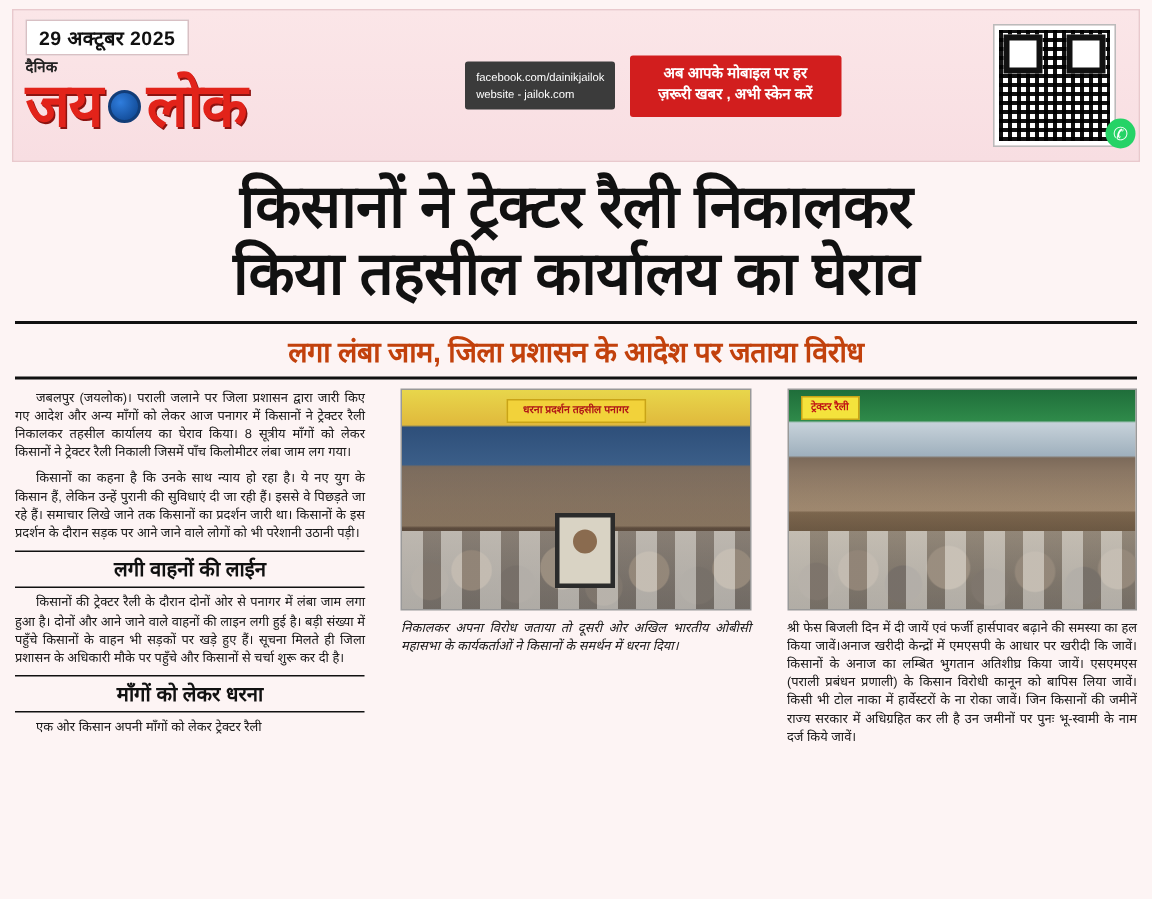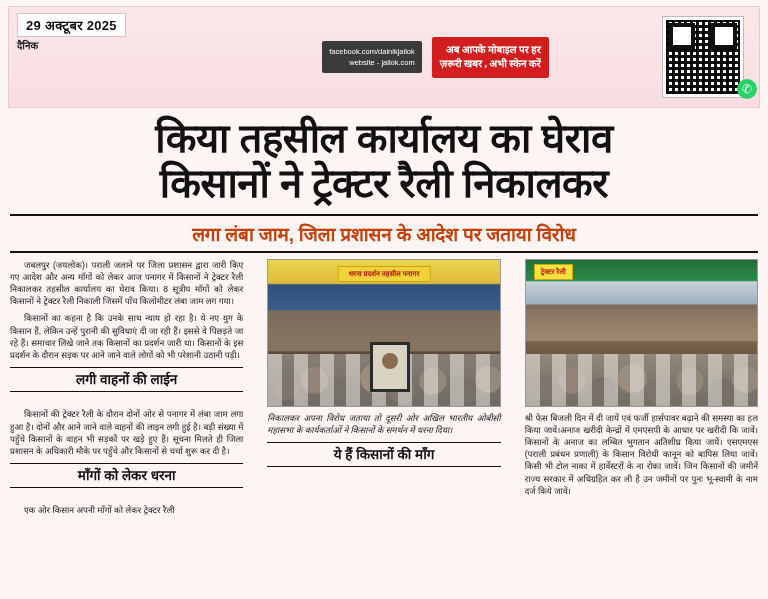--- a/index.html
+++ b/index.html
@@ -80,33 +80,32 @@
     align-items: center;
     justify-content: center;
     gap: 10px;
   }
   .fb-box {
     background: #3b3b3b;
     color: #fff;
     font-size: 7.5px;
     line-height: 1.5;
     padding: 5px 7px;
-    text-align: right;
+    text-align: left;
     border-radius: 2px;
   }
   .scan-box {
     background: #d21e1e;
     color: #fff;
     font-size: 10px;
     font-weight: bold;
     line-height: 1.45;
-    padding: 6px 8px;
-    text-align: right;
+    padding: 6px 19px;
+    text-align: center;
     border-radius: 2px;
-    font-family: Liberation Serif, serif;
   }
   .mast-right {
     width: 112px;
     display: flex;
     align-items: center;
     justify-content: center;
     position: relative;
   }
   .qr {
     width: 74px;
@@ -186,21 +185,21 @@
     color: #1a1a1a;
     text-align: justify;
   }
   .col p { margin: 0 0 5px 0; }
   .col p.indent { text-indent: 14px; }
   .sec-title {
     text-align: center;
     font-size: 13.5px;
     font-weight: bold;
     color: #111;
-    margin: 6px 0 16px 0;
+    margin: 6px 0 3px 0;
     border-top: 1.5px solid #111;
     border-bottom: 1.5px solid #111;
     padding: 2px 0;
   }
 
   
   .photo {
     width: 100%;
     height: 148px;
     border: 1px solid #999;
@@ -296,41 +295,46 @@
 </head>
 <body>
 
 <div class="page">
 
   <div class="masthead">
     <div class="mast-left">
       <div class="date-box">29 अक्टूबर 2025</div>
       <div class="brand">
         <div class="brand-small">दैनिक</div>
+        <div class="brand-main">
+          <span>जय</span>
+          <span class="brand-dot"></span>
+          <span>लोक</span>
+        </div>
       </div>
     </div>
     <div class="mast-center">
       <div class="fb-box">
         <div>facebook.com/dainikjailok</div>
         <div>website - jailok.com</div>
       </div>
       <div class="scan-box">
         <div>अब आपके मोबाइल पर हर</div>
         <div>ज़रूरी खबर , अभी स्केन करें</div>
       </div>
     </div>
     <div class="mast-right">
       <div class="qr"></div>
       <div class="wa">✆</div>
     </div>
   </div>
 
   <div class="headline">
+    <div>किसानों ने ट्रेक्टर रैली निकालकर</div>
     <div>किया तहसील कार्यालय का घेराव</div>
-    <div>किसानों ने ट्रेक्टर रैली निकालकर</div>
   </div>
   <div class="rule"></div>
   <div class="subhead">लगा लंबा जाम, जिला प्रशासन के आदेश पर जताया विरोध</div>
   <div class="rule2"></div>
 
   <div class="cols">
 
     <div class="col">
       <p class="indent">जबलपुर (जयलोक)। पराली जलाने पर जिला प्रशासन द्वारा जारी किए गए आदेश और अन्य मॉंगों को लेकर आज पनागर में किसानों ने ट्रेक्टर रैली निकालकर तहसील कार्यालय का घेराव किया। 8 सूत्रीय मॉंगों को लेकर किसानों ने ट्रेक्टर रैली निकाली जिसमें पॉंच किलोमीटर लंबा जाम लग गया।</p>
       <p class="indent">किसानों का कहना है कि उनके साथ न्याय हो रहा है। ये नए युग के किसान हैं, लेकिन उन्हें पुरानी की सुविधाएं दी जा रही हैं। इससे वे पिछड़ते जा रहे हैं। समाचार लिखे जाने तक किसानों का प्रदर्शन जारी था। किसानों के इस प्रदर्शन के दौरान सड़क पर आने जाने वाले लोगों को भी परेशानी उठानी पड़ी।</p>
@@ -341,21 +345,20 @@
     </div>
 
     <div class="col">
       <div class="photo p1">
         <div class="crowd"></div>
         <div class="whites"></div>
         <div class="portrait"></div>
         <div class="ph-banner">धरना प्रदर्शन तहसील पनागर</div>
       </div>
       <p class="caption">निकालकर अपना विरोध जताया तो दूसरी ओर अखिल भारतीय ओबीसी महासभा के कार्यकर्ताओं ने किसानों के समर्थन में धरना दिया।</p>
-      <div class="sec-title">ये हैं किसानों की मॉंग</div>
     </div>
 
     <div class="col">
       <div class="photo p2">
         <div class="crowd"></div>
         <div class="whites"></div>
         <div class="ph-banner2">ट्रेक्टर रैली</div>
       </div>
       <p>श्री फेस बिजली दिन में दी जायें एवं फर्जी हार्सपावर बढ़ाने की समस्या का हल किया जावें।अनाज खरीदी केन्द्रों में एमएसपी के आधार पर खरीदी कि जावें।किसानों के अनाज का लम्बित भुगतान अतिशीघ्र किया जायें। एसएमएस (पराली प्रबंधन प्रणाली) के किसान विरोधी कानून को बापिस लिया जावें।किसी भी टोल नाका में हार्वेस्टरों के ना रोका जावें। जिन किसानों की जमीनें राज्य सरकार में अधिग्रहित कर ली है उन जमीनों पर पुनः भू-स्वामी के नाम दर्ज किये जावें।</p>
     </div>

